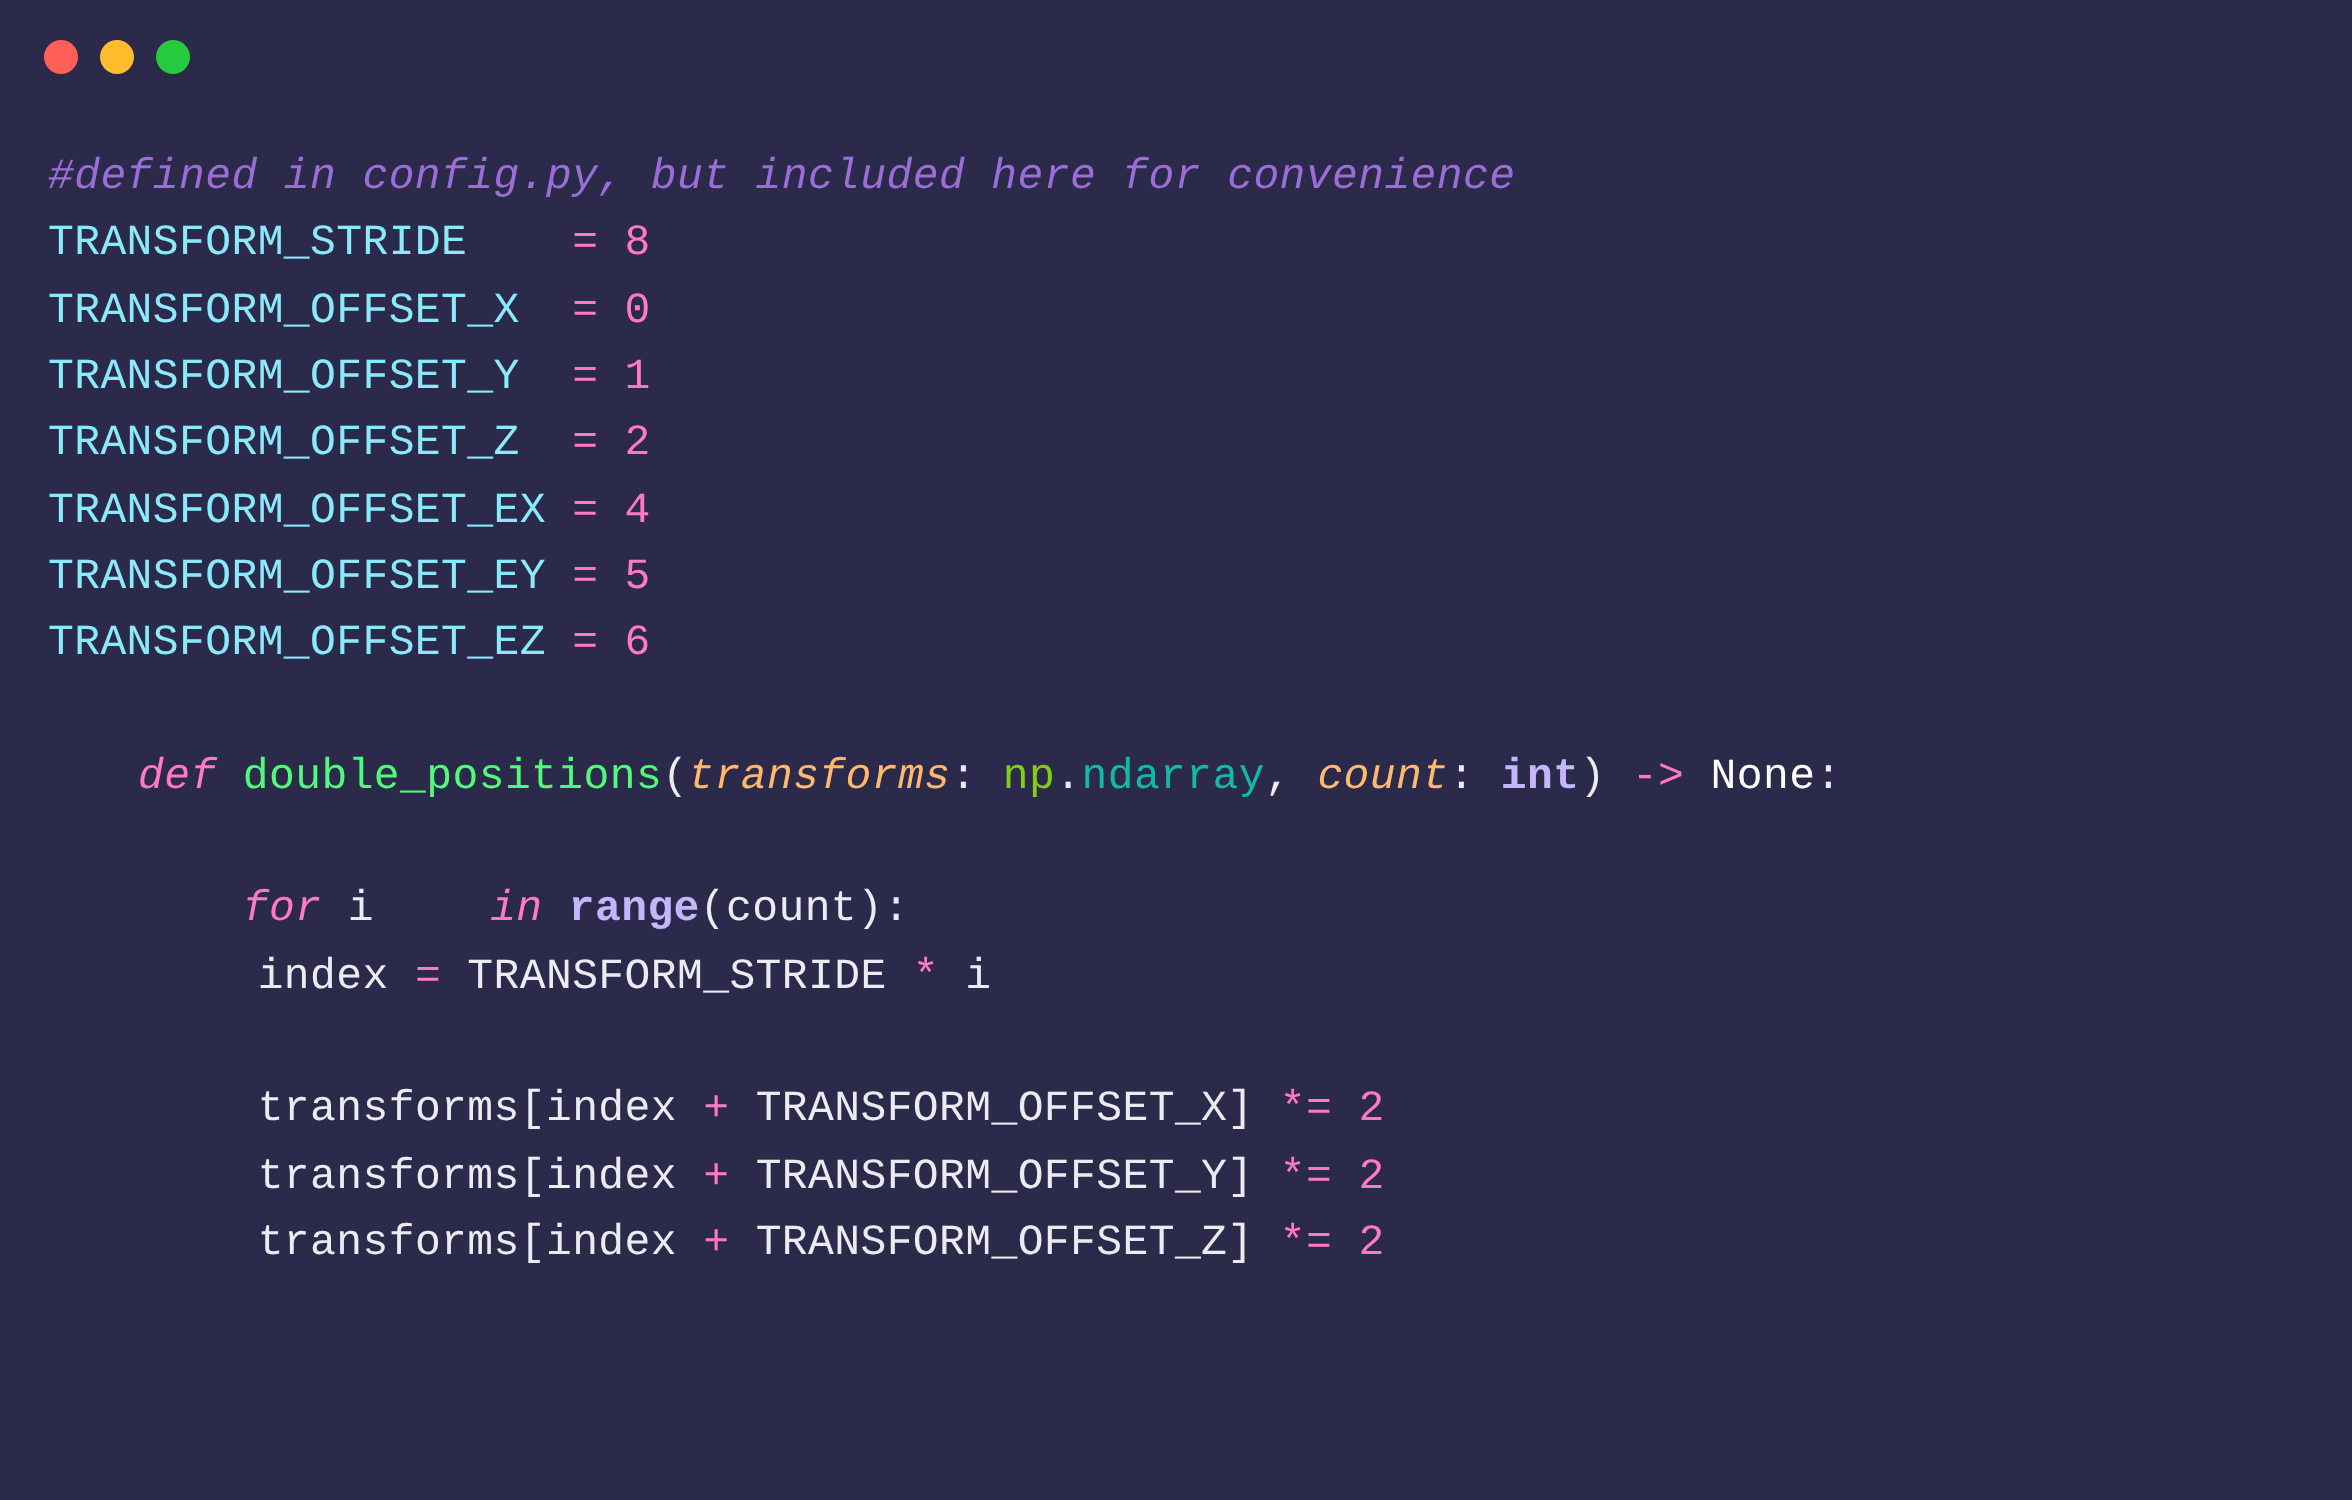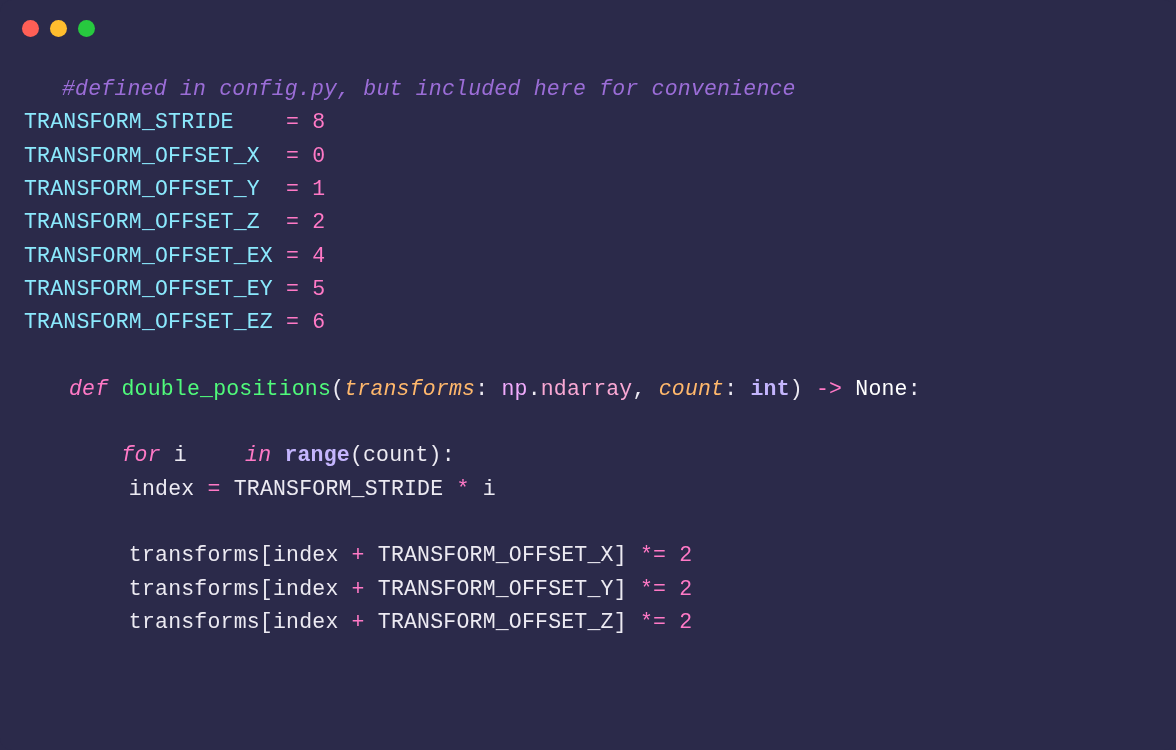--- a/index.html
+++ b/index.html
@@ -36,29 +36,29 @@
   .tl-yellow { background: #ffbd2e; }
   .tl-green { background: #27c93f; }
   .code-area {
     padding: 36px 24px 24px 24px;
     font-size: 21.5px;
     line-height: 1.55;
     letter-spacing: 0.2px;
     white-space: pre;
     font-weight: 500;
   }
-  .c-comment { color: #9b6dd7; font-style: italic; margin-left: 38px; }
+  .c-comment { color: #9b6dd7; font-style: italic; }
   .c-const { color: #8be9fd; }
   .c-ident { color: #eceaf2; }
   .c-op { color: #ff79c6; }
   .c-num { color: #ff79c6; }
   .c-def { color: #50fa7b; text-align: center; }
-  .c-module { color: #f0abfc; }
+  .c-module { color: #84cc16; }
   .c-type { color: #ffb86c; font-style: italic; }
-  .c-attr { color: #f9a8d4; text-align: right; }
+  .c-attr { color: #14b8a6; text-align: right; }
   .c-paren { color: #eceaf2; }
   .c-punct { color: #eceaf2; }
   .c-builtin { color: #c4b5fd; font-weight: bold; }
   .c-keyword2 { color: #ff79c6; font-style: italic; margin-left: 45px; }
   .c-none { color: #ffffff; }
 </style>
 </head>
 <body>
 
 <div class="window">

